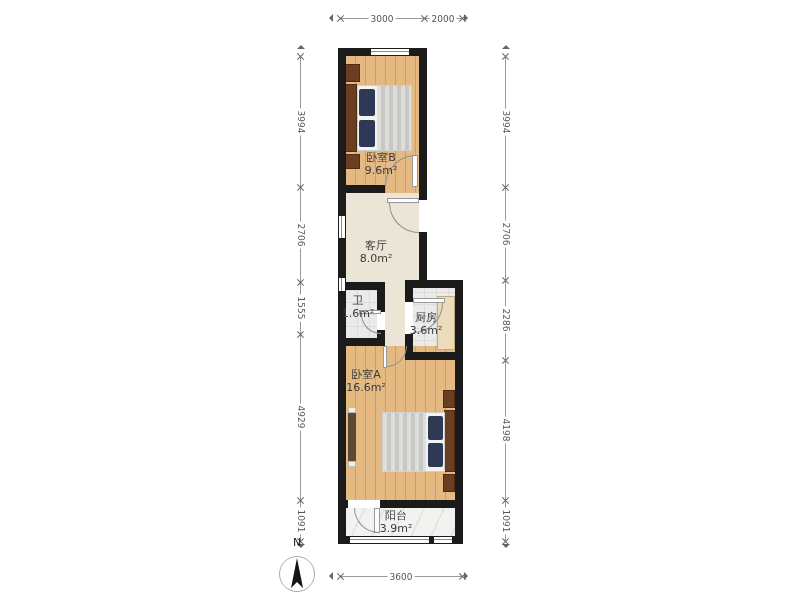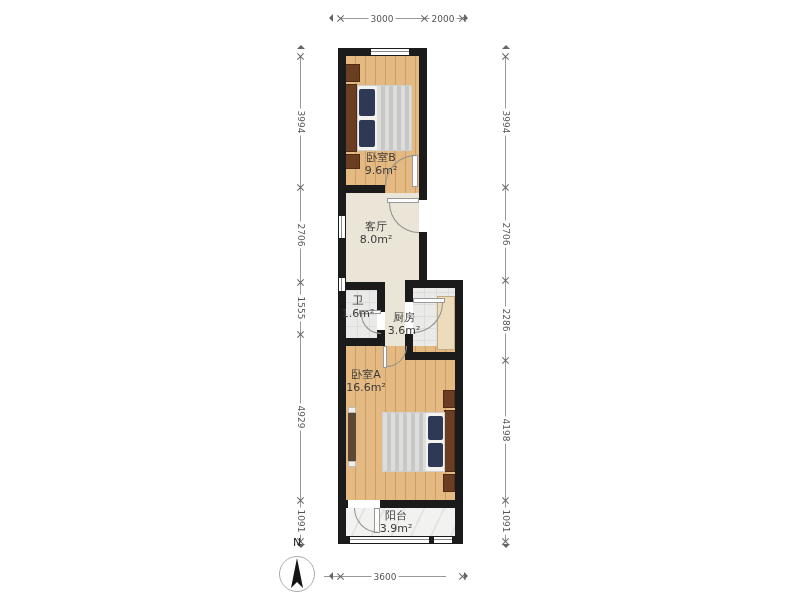--- a/index.html
+++ b/index.html
@@ -113,29 +113,29 @@
   <div class="arc arc-br" style="left:413px;top:303px;width:30px;height:30px"></div>
   <div class="leaf" style="left:383px;top:346px;width:4px;height:22px"></div>
   <div class="arc arc-br" style="left:386px;top:346px;width:21px;height:21px"></div>
   <div class="leaf" style="left:374px;top:508px;width:6px;height:25px"></div>
   <div class="arc arc-bl" style="left:354px;top:508px;width:25px;height:25px"></div>
 
   <div class="room-label" style="left:381px;top:151px">
     <div>卧室B</div>
     <div>9.6m²</div>
   </div>
-  <div class="room-label" style="left:376px;top:220px">
+  <div class="room-label" style="left:376px;top:239px">
     <div>客厅</div>
     <div>8.0m²</div>
   </div>
   <div class="room-label" style="left:358px;top:294px">
     <div>卫</div>
     <div>1.6m²</div>
   </div>
-  <div class="room-label" style="left:404px;top:311px">
+  <div class="room-label" style="left:426px;top:311px">
     <div>厨房</div>
     <div>3.6m²</div>
   </div>
   <div class="room-label" style="left:366px;top:368px">
     <div>卧室A</div>
     <div>16.6m²</div>
   </div>
   <div class="room-label" style="left:396px;top:509px">
     <div>阳台</div>
     <div>3.9m²</div>
@@ -194,21 +194,21 @@
   </div>
   <i class="xm" style="left:501px;top:52px"></i>
   <i class="xm" style="left:501px;top:183px"></i>
   <i class="xm" style="left:501px;top:276px"></i>
   <i class="xm" style="left:501px;top:356px"></i>
   <i class="xm" style="left:501px;top:496px"></i>
   <i class="xm" style="left:501px;top:537px"></i>
   <i class="arr arr-u" style="left:502px;top:45px"></i>
   <i class="arr arr-d" style="left:502px;top:544px"></i>
 
-  <div class="dim-h" style="left:324px;top:570px;width:122px">
+  <div class="dim-h" style="left:340px;top:570px;width:122px">
     <span class="dim-label">3600</span>
   </div>
   <i class="xm" style="left:336px;top:572px"></i>
   <i class="xm" style="left:458px;top:572px"></i>
   <i class="arr arr-l" style="left:329px;top:572px"></i>
   <i class="arr arr-r" style="left:464px;top:572px"></i>
 
   <div class="compass-n" style="left:297px;top:536px">N</div>
   <div class="compass-circle" style="left:279px;top:556px"></div>
   <svg class="abs" style="left:288px;top:557px" width="18" height="34" viewBox="0 0 18 34">

